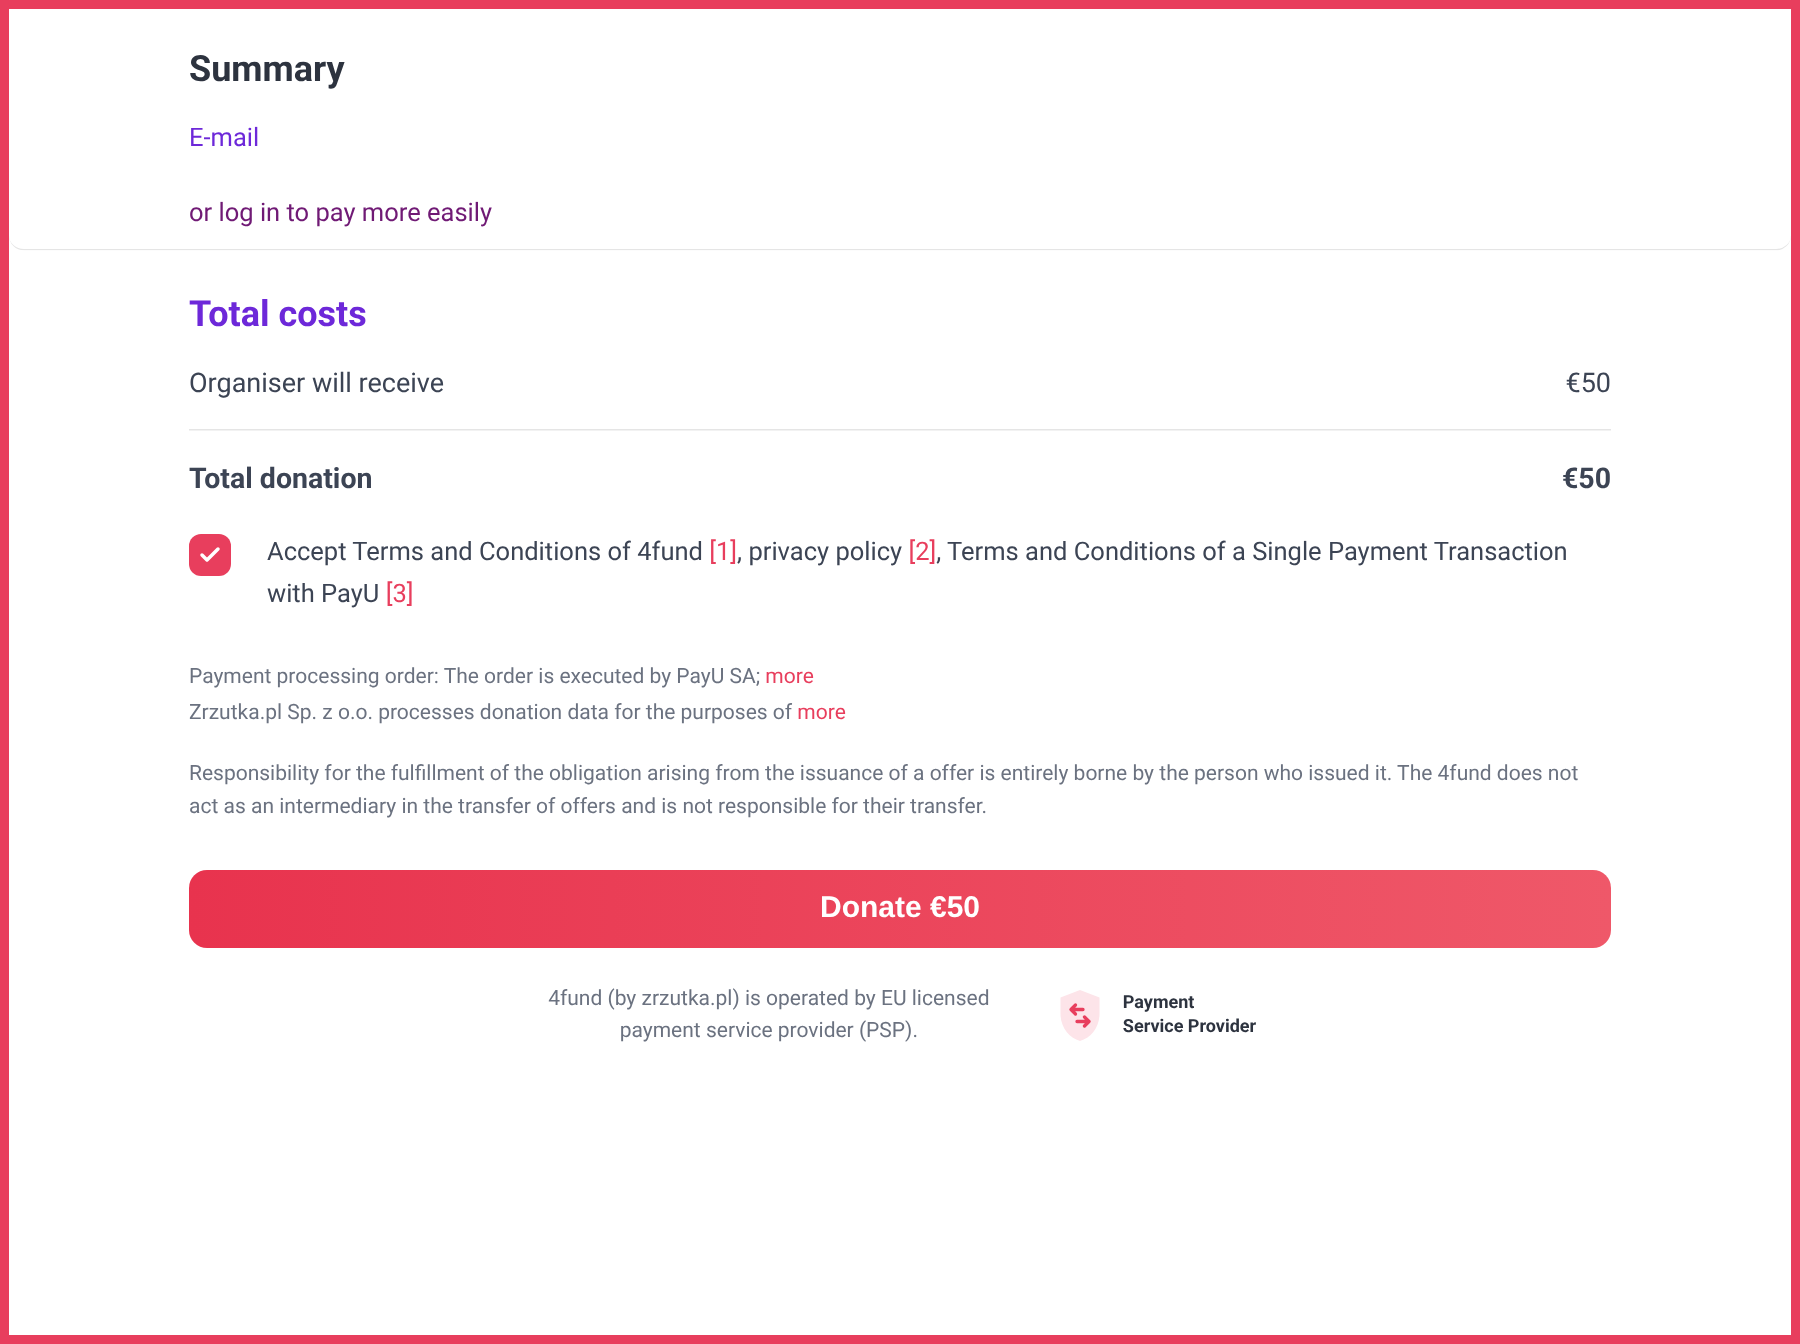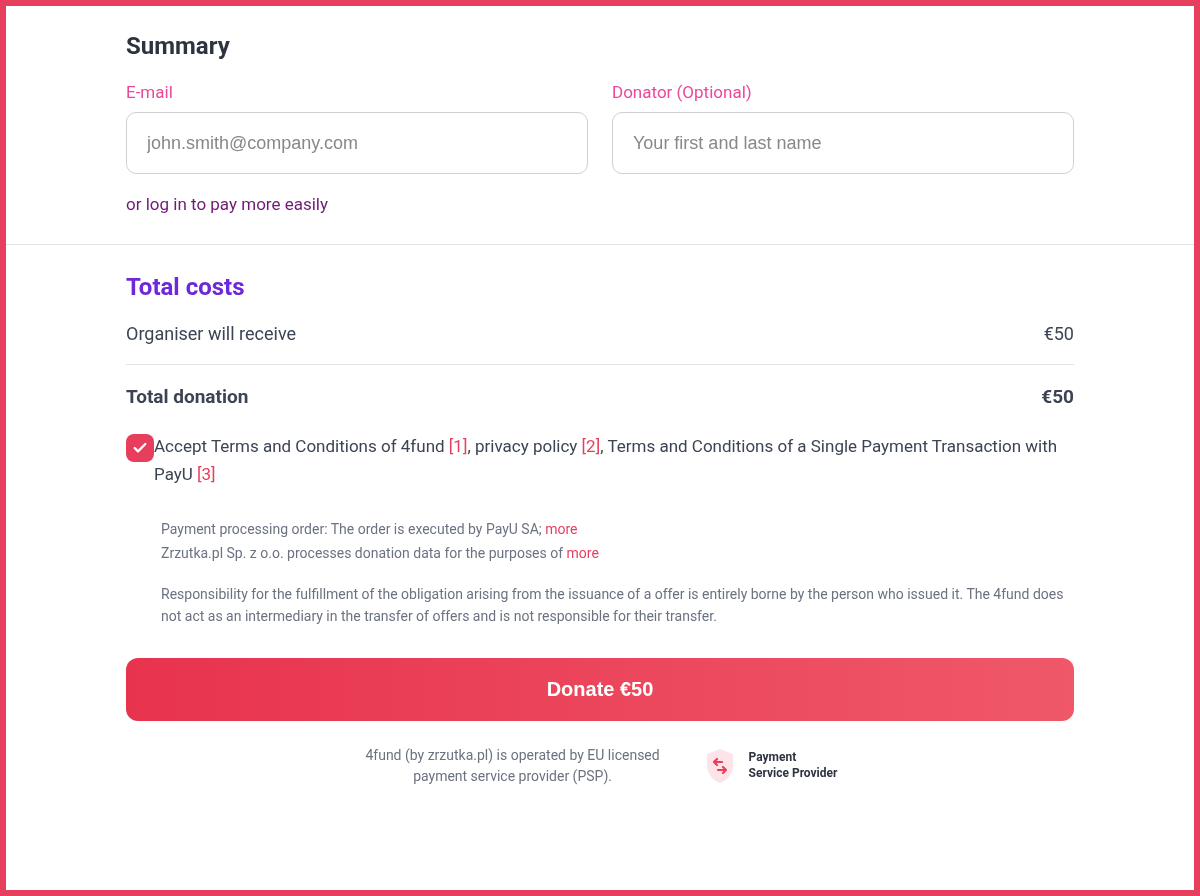--- a/index.html
+++ b/index.html
@@ -15,41 +15,42 @@
   .container {
     width: 100%;
     height: 100%;
     overflow: hidden;
   }
   .section {
     padding: 24px 120px;
   }
   .summary-section {
     padding-top: 26px;
-    padding-bottom: 30px;
+    padding-bottom: 14px;
     border-bottom: 1px solid #e5e5e5;
+    border-radius: 10px;
   }
   h2.summary-title {
     font-size: 24px;
     font-weight: 700;
     color: #2d333f;
     margin-bottom: 22px;
   }
   .form-row {
     display: flex;
     gap: 24px;
   }
   .form-group {
     flex: 1;
     display: flex;
     flex-direction: column;
   }
   .form-label {
     font-size: 17px;
-    color: #ec4899;
+    color: #6d28d9;
     margin-bottom: 10px;
     font-weight: 400;
   }
   .form-input {
     width: 100%;
     height: 62px;
     border: 1px solid #d0d0d0;
     border-radius: 10px;
     padding: 0 20px;
     font-size: 18px;
@@ -88,21 +89,21 @@
   .cost-row.total {
     font-weight: 700;
     font-size: 19px;
     border-bottom: none;
     margin-bottom: 24px;
     padding-bottom: 0;
   }
   .terms-row {
     display: flex;
     align-items: flex-start;
-    gap: 0;
+    gap: 24px;
     margin-bottom: 30px;
   }
   .checkbox {
     width: 28px;
     height: 28px;
     min-width: 28px;
     background: #e83e5d;
     border-radius: 8px;
     display: flex;
     align-items: center;
@@ -114,28 +115,27 @@
   .terms-text {
     font-size: 17px;
     line-height: 1.65;
     color: #3c4454;
   }
   .terms-text .ref { color: #e83e5d; }
   .fine-print {
     font-size: 14px;
     color: #6b7280;
     line-height: 1.6;
-    margin-left: 35px;
   }
   .fine-print p { margin-bottom: 2px; }
   .fine-print .more { color: #e83e5d; cursor: pointer; }
   .fine-print .block2 { margin-top: 18px; }
   .donate-btn {
     width: 100%;
-    height: 63px;
+    height: 52px;
     border: none;
     border-radius: 12px;
     background: linear-gradient(90deg, #e8334e 0%, #ef5869 100%);
     color: #fff;
     font-size: 20px;
     font-weight: 600;
     cursor: pointer;
     margin-top: 28px;
   }
   .footer {
@@ -172,25 +172,20 @@
 </head>
 <body>
 
 <div class="container">
 
   <div class="section summary-section">
     <h2 class="summary-title">Summary</h2>
     <div class="form-row">
       <div class="form-group">
         <label class="form-label">E-mail</label>
-        <input class="form-input" type="text" placeholder="john.smith@company.com" style="">
-      </div>
-      <div class="form-group">
-        <label class="form-label">Donator (Optional)</label>
-        <input class="form-input" type="text" placeholder="Your first and last name" style="">
       </div>
     </div>
     <a href="#" class="login-link">or log in to pay more easily</a>
   </div>
 
   <div class="section costs-section">
     <h2 class="costs-title">Total costs</h2>
 
     <div class="cost-row">
       <span>Organiser will receive</span>

